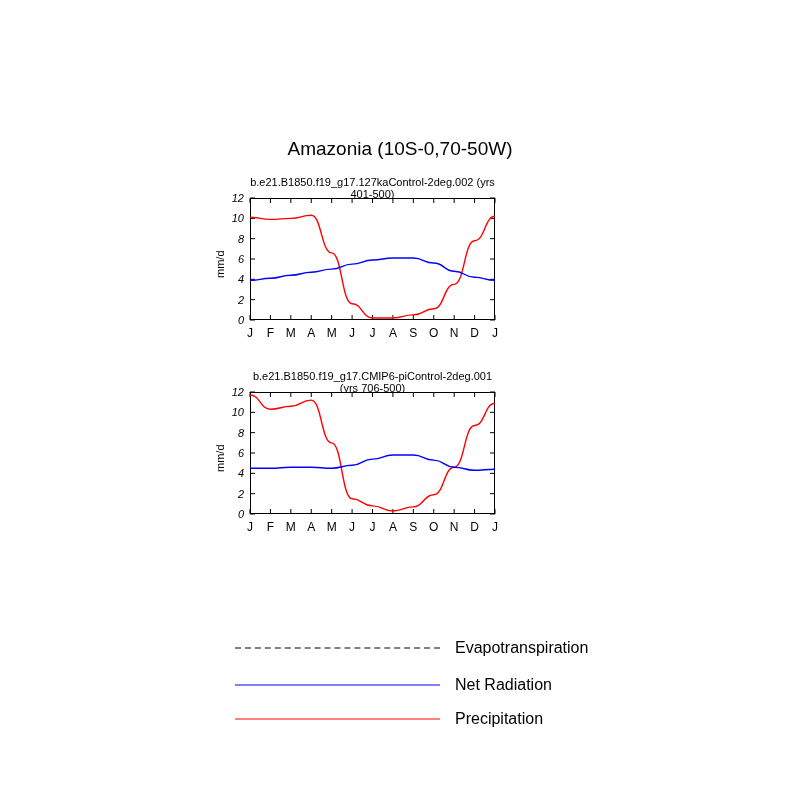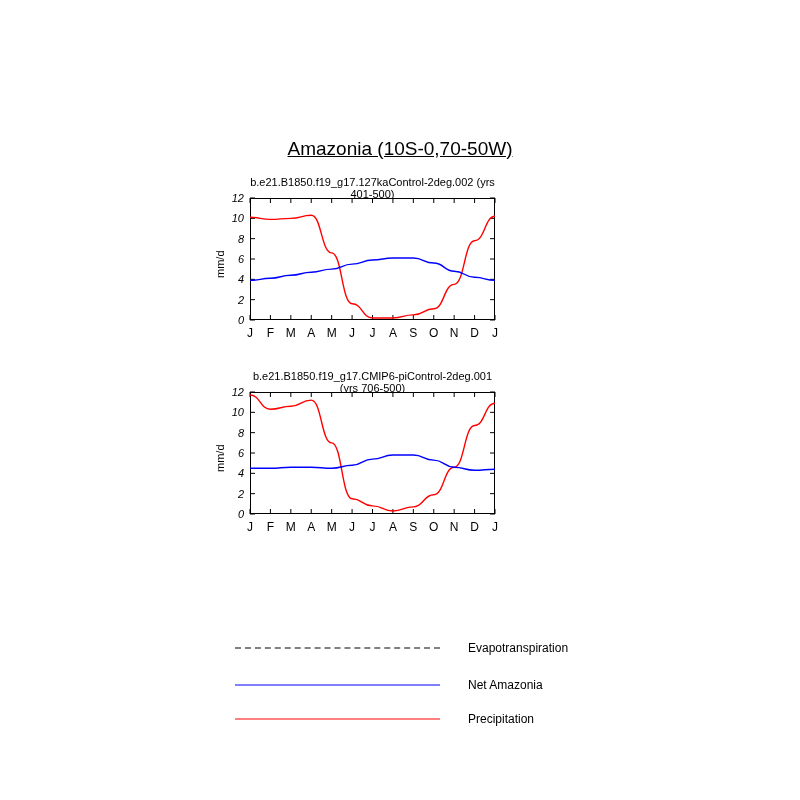--- a/index.html
+++ b/index.html
@@ -21,21 +21,20 @@
     height: 800px;
   }
   .main-title {
     position: absolute;
     left: 0;
     top: 138px;
     width: 800px;
     text-align: center;
     font-size: 19px;
     color: #000000;
-    text-decoration: underline;
   }
   .panel {
     position: absolute;
   }
   .panel-title {
     position: absolute;
     width: 100%;
     text-align: center;
     font-size: 11px;
     color: #000000;
@@ -96,25 +95,24 @@
     position: absolute;
     left: 0;
     top: 9px;
     width: 205px;
     height: 2px;
   }
   .legend-label {
     position: absolute;
     left: 220px;
     top: 0;
-    font-size: 12px;
+    font-size: 16px;
     color: #000000;
     line-height: 20px;
     white-space: nowrap;
-    margin-left: 13px;
   }
 </style>
 </head>
 <body>
 
 <div class="figure">
 
   <div class="main-title">Amazonia (10S-0,70-50W)</div>
 
   <div class="panel" id="panel-0" style="left:250px; top:198px; width:245px; height:122px;">
@@ -257,21 +255,21 @@
       <div class="xtick-label" style="left: 245px; top: 128px;">J</div>
     </div>
 
   <div class="legend">
     <div class="legend-row" style="top:8px;">
       <div class="legend-sample" style="border-top:2px dashed #808080; height:0;"></div>
       <div class="legend-label">Evapotranspiration</div>
     </div>
     <div class="legend-row" style="top:45px;">
       <div class="legend-sample" style="border-top:2px solid #8080ff; height:0;"></div>
-      <div class="legend-label">Net Amazonia</div>
+      <div class="legend-label">Net Radiation</div>
     </div>
     <div class="legend-row" style="top:79px;">
       <div class="legend-sample" style="border-top:2px solid #ff8080; height:0;"></div>
       <div class="legend-label">Precipitation</div>
     </div>
   </div>
 
 </div>
 
 </body></html>

